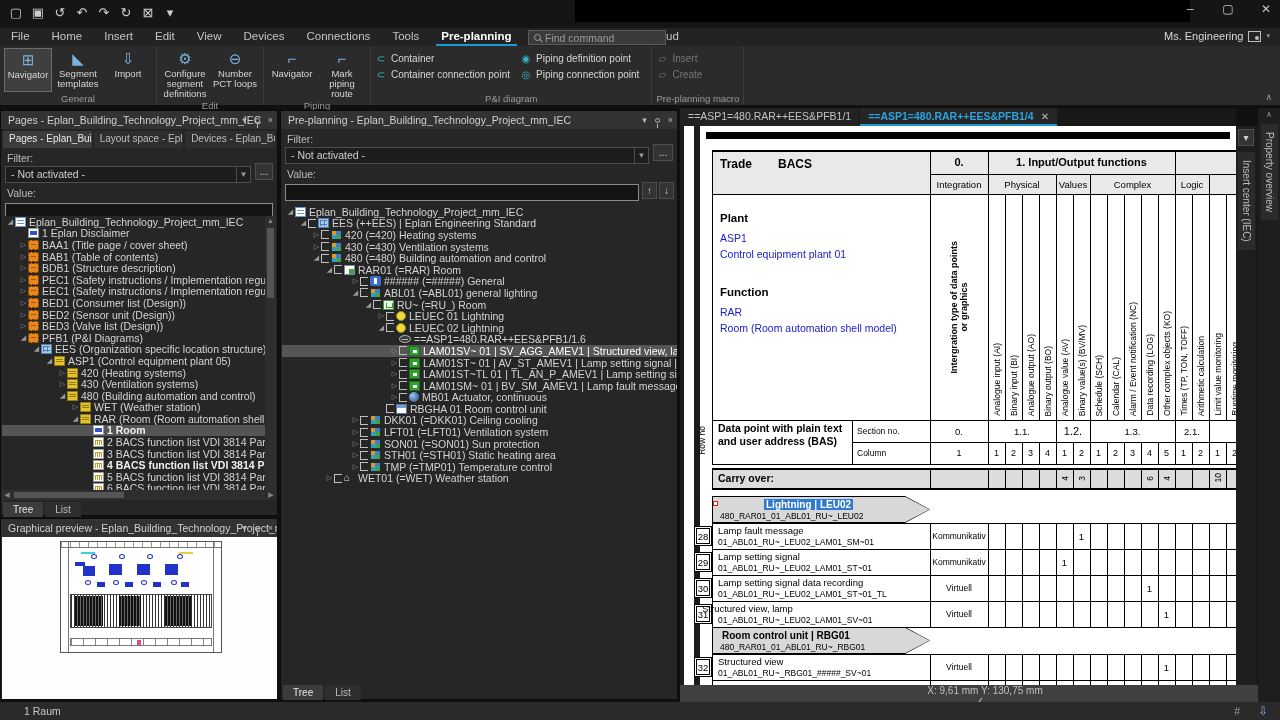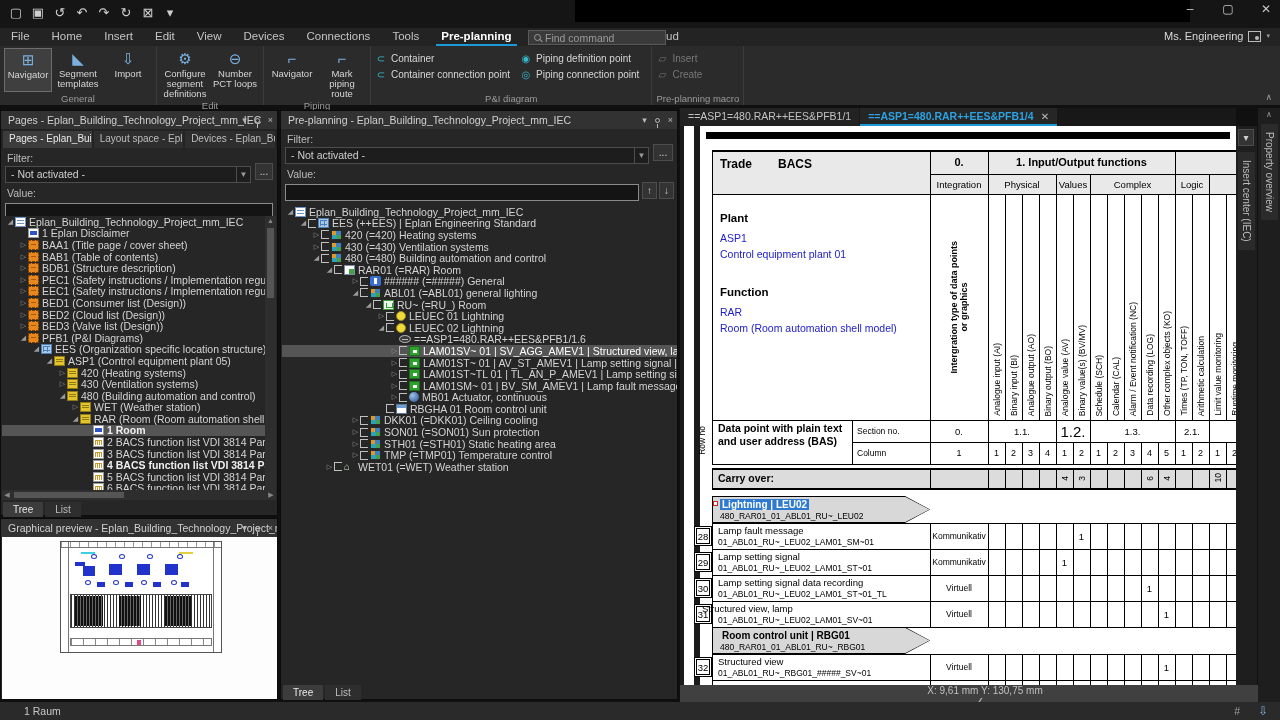--- a/index.html
+++ b/index.html
@@ -130,21 +130,21 @@
   .wstrip { position:absolute; left:0; top:0; width:10px; height:559px; background:#fff; }
   .page { position:absolute; left:16px; top:0; width:536px; height:559px; background:#fff; }
   .hl, .vlx { position:absolute; background:#000; }
   .doctxt { position:absolute; color:#000; white-space:nowrap; }
   .dlink { color:#2020cc; }
   .vtext { writing-mode:vertical-rl; transform:rotate(180deg); }
   .ncell { position:absolute; display:flex; justify-content:center; align-items:flex-end; }
   .ccell { position:absolute; display:flex; justify-content:center; align-items:center; }
   .banner-outer { position:absolute; background:#000; }
   .banner-inner { position:absolute; inset:1px; background:#d8d8d8; }
-  .bansel { background:#2f7ad1; color:#fff; }
+  .bansel { background:#2f7ad1; color:#fff;margin-left:44px; }
   .rowno { position:absolute; width:18px; height:20px; border:1px solid #000; background:#fff;
            box-shadow: inset 0 0 0 1px #fff, inset 0 0 0 2px #000;
            font-size:9.5px; display:flex; align-items:center; justify-content:center; color:#000; }
   .edstatus { position:absolute; left:680px; top:685px; width:600px; height:17px; background:#404040;
               color:#c0c0c0; font-size:10px; display:flex; align-items:center;flex-direction:column; }
   .edstatus .sic { margin:0 5px; font-size:11px; color:#b8b8b8; }
   .appstatus { position:absolute; left:0; top:702px; width:1280px; height:18px; background:#2a2a2a;
                color:#c8c8c8; font-size:10.5px; display:flex; align-items:center; padding-left:24px; }
   .rstrip { position:absolute; background:#1e1e1e; }
   .rtabv { position:absolute; background:#2b2b2b; color:#bdbdbd; font-size:10px; padding:8px 3px;
@@ -355,21 +355,21 @@
         <div class="trow">
           <span style="width: 17px; flex: 0 0 auto;"></span>
           <span class="exp">▷</span>
           <span class="ic i-orange"></span>
           <span>BED1 (Consumer list (Design))</span>
         </div>
         <div class="trow">
           <span style="width: 17px; flex: 0 0 auto;"></span>
           <span class="exp">▷</span>
           <span class="ic i-orange"></span>
-          <span>BED2 (Cloud list (Design))</span>
+          <span>BED2 (Sensor unit (Design))</span>
         </div>
         <div class="trow">
           <span style="width: 17px; flex: 0 0 auto;"></span>
           <span class="exp">▷</span>
           <span class="ic i-orange"></span>
           <span>BED3 (Valve list (Design))</span>
         </div>
         <div class="trow">
           <span style="width: 17px; flex: 0 0 auto;"></span>
           <span class="exp">◢</span>
@@ -655,20 +655,27 @@
           <span class="seg"></span>
           <span class="ic i-table"></span>
           <span>RBGHA 01 Room control unit</span>
         </div>
         <div class="trow">
           <span style="width: 69px; flex: 0 0 auto;"></span>
           <span class="exp">▷</span>
           <span class="seg"></span>
           <span class="ic i-pinwheel"></span>
           <span>DKK01 (=DKK01) Ceiling cooling</span>
+        </div>
+        <div class="trow">
+          <span style="width: 69px; flex: 0 0 auto;"></span>
+          <span class="exp">▷</span>
+          <span class="seg"></span>
+          <span class="ic i-pinwheel"></span>
+          <span>LFT01 (=LFT01) Ventilation system</span>
         </div>
         <div class="trow">
           <span style="width: 69px; flex: 0 0 auto;"></span>
           <span class="exp">▷</span>
           <span class="seg"></span>
           <span class="ic i-pinwheel"></span>
           <span>SON01 (=SON01) Sun protection</span>
         </div>
         <div class="trow">
           <span style="width: 69px; flex: 0 0 auto;"></span>
@@ -821,21 +828,21 @@
         </div>
         <div class="ccell" style="left: 10px; top: 290px; width: 16px; height: 48px;">
           <span class="vtext" style="font-size: 8.5px; color: rgb(0, 0, 0);">Row no</span>
         </div>
         <div class="doctxt" style="left: 34px; top: 296px; font-size: 10.5px; font-weight: bold;">Data point with plain text</div>
         <div class="doctxt" style="left: 34px; top: 309px; font-size: 10.5px; font-weight: bold;">and user address (BAS)</div>
         <div class="doctxt" style="left: 173px; top: 300px; font-size: 8.5px;">Section no.</div>
         <div class="doctxt" style="left: 173px; top: 322px; font-size: 8.5px;">Column</div>
         <div class="doctxt ccell" style="left: 246px; top: 294px; width: 58px; height: 22px; font-size: 9.5px;">0.</div>
         <div class="doctxt ccell" style="left: 304px; top: 294px; width: 68px; height: 22px; font-size: 9.5px;">1.1.</div>
-        <div class="doctxt ccell" style="left: 372px; top: 294px; width: 34px; height: 22px; font-size: 15px;">1.2.</div>
+        <div class="doctxt ccell" style="left: 372px; top: 294px; width: 34px; height: 22px; font-size: 11px;">1.2.</div>
         <div class="doctxt ccell" style="left: 406px; top: 294px; width: 85px; height: 22px; font-size: 9.5px;">1.3.</div>
         <div class="doctxt ccell" style="left: 491px; top: 294px; width: 34px; height: 22px; font-size: 9.5px;">2.1.</div>
         <div class="doctxt ccell" style="left: 525px; top: 294px; width: 34px; height: 22px; font-size: 9.5px;"></div>
         <div class="doctxt ccell" style="left: 246px; top: 316px; width: 58px; height: 22px; font-size: 9px;">1</div>
         <div class="doctxt ccell" style="left: 304px; top: 316px; width: 17px; height: 22px; font-size: 9px;">1</div>
         <div class="doctxt ccell" style="left: 321px; top: 316px; width: 17px; height: 22px; font-size: 9px;">2</div>
         <div class="doctxt ccell" style="left: 338px; top: 316px; width: 17px; height: 22px; font-size: 9px;">3</div>
         <div class="doctxt ccell" style="left: 355px; top: 316px; width: 17px; height: 22px; font-size: 9px;">4</div>
         <div class="doctxt ccell" style="left: 372px; top: 316px; width: 17px; height: 22px; font-size: 9px;">1</div>
         <div class="doctxt ccell" style="left: 389px; top: 316px; width: 17px; height: 22px; font-size: 9px;">2</div>

